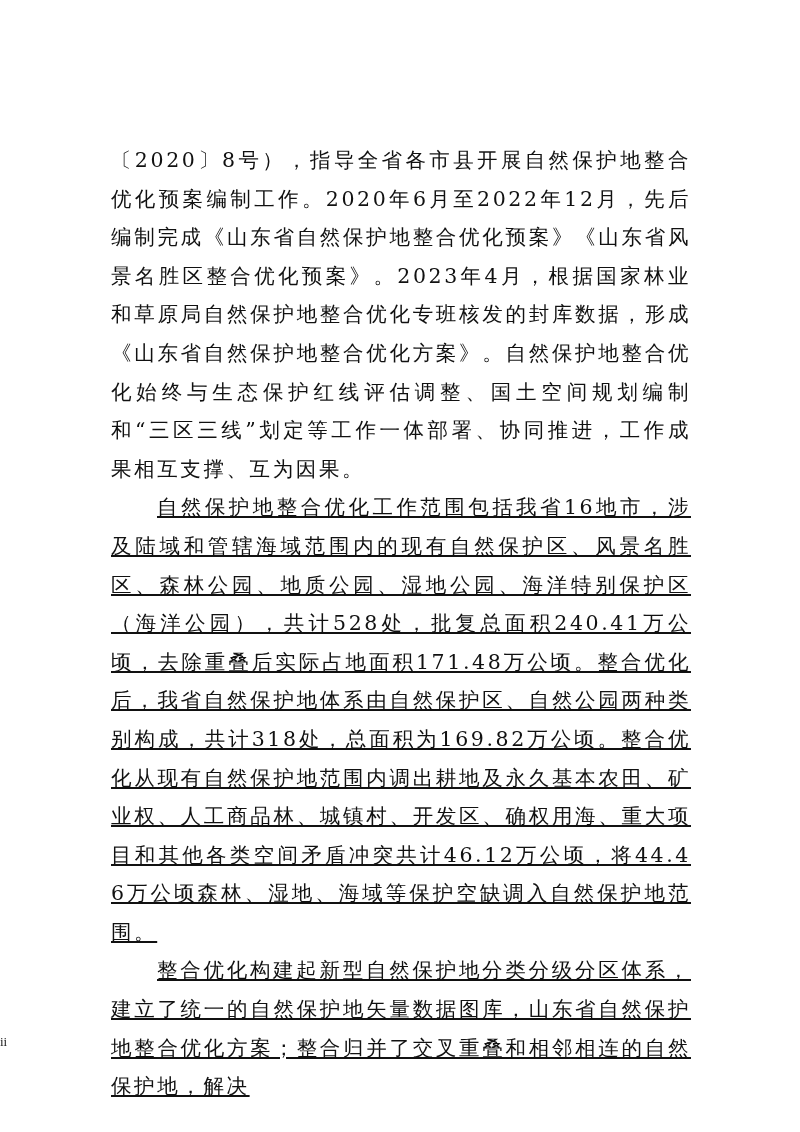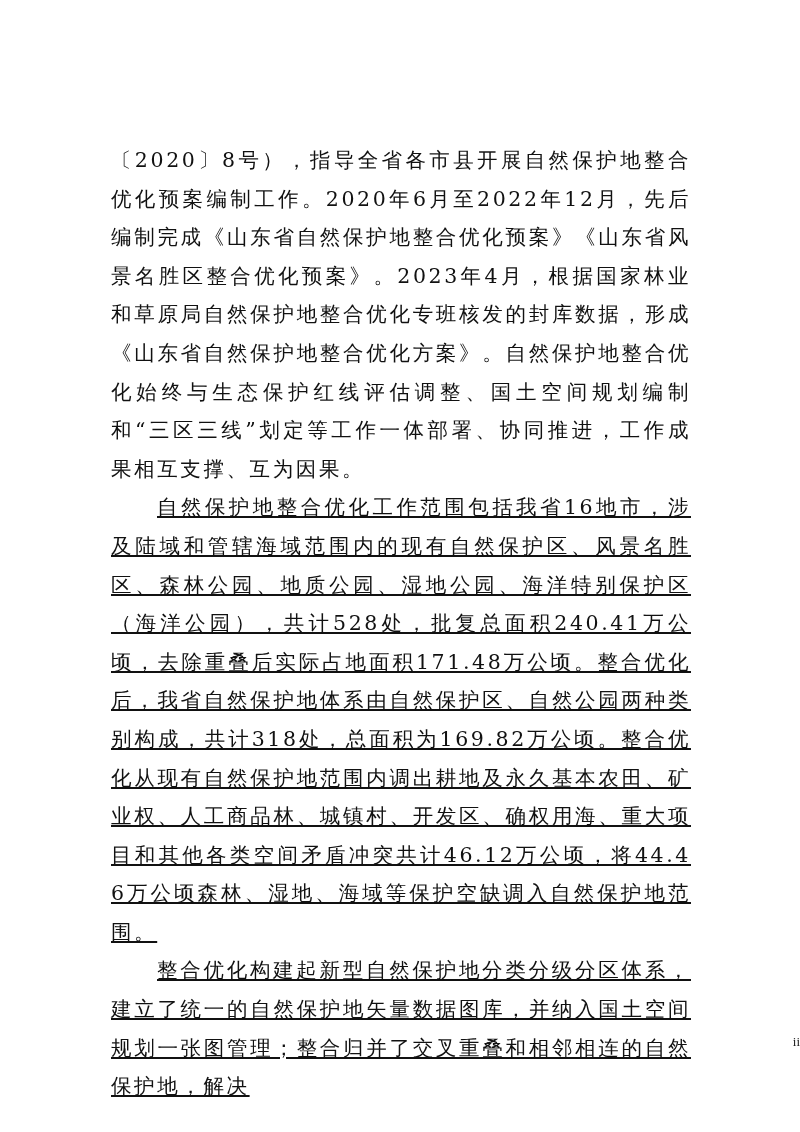--- a/index.html
+++ b/index.html
@@ -39,29 +39,29 @@
     }
     .para.indent {
       text-indent: 46px;
       text-decoration: underline;
     }
     .page-number {
       position: absolute;
       left: 0;
       width: 800px;
       top: 1034px;
-      text-align: right;
+      text-align: left;
       font-family: "Liberation Serif", "DejaVu Serif", serif;
       font-size: 13px;
       color: #222222;
     }
   </style>
 </head>
 <body>
 
 <div class="page">
   <div class="body-text">
     <p class="para">〔2020〕8号），指导全省各市县开展自然保护地整合优化预案编制工作。2020年6月至2022年12月，先后编制完成《山东省自然保护地整合优化预案》《山东省风景名胜区整合优化预案》。2023年4月，根据国家林业和草原局自然保护地整合优化专班核发的封库数据，形成《山东省自然保护地整合优化方案》。自然保护地整合优化始终与生态保护红线评估调整、国土空间规划编制和“三区三线”划定等工作一体部署、协同推进，工作成果相互支撑、互为因果。</p>
     <p class="para indent">自然保护地整合优化工作范围包括我省16地市，涉及陆域和管辖海域范围内的现有自然保护区、风景名胜区、森林公园、地质公园、湿地公园、海洋特别保护区（海洋公园），共计528处，批复总面积240.41万公顷，去除重叠后实际占地面积171.48万公顷。整合优化后，我省自然保护地体系由自然保护区、自然公园两种类别构成，共计318处，总面积为169.82万公顷。整合优化从现有自然保护地范围内调出耕地及永久基本农田、矿业权、人工商品林、城镇村、开发区、确权用海、重大项目和其他各类空间矛盾冲突共计46.12万公顷，将44.46万公顷森林、湿地、海域等保护空缺调入自然保护地范围。</p>
-    <p class="para indent">整合优化构建起新型自然保护地分类分级分区体系，建立了统一的自然保护地矢量数据图库，并纳入国土空间规划一张图管理；整合归并了交叉重叠和相邻相连的自然保护地，解决</p>
+    <p class="para indent">整合优化构建起新型自然保护地分类分级分区体系，建立了统一的自然保护地矢量数据图库，山东省自然保护地整合优化方案；整合归并了交叉重叠和相邻相连的自然保护地，解决</p>
   </div>
   <div class="page-number">ii</div>
 </div>
 
 </body></html>

